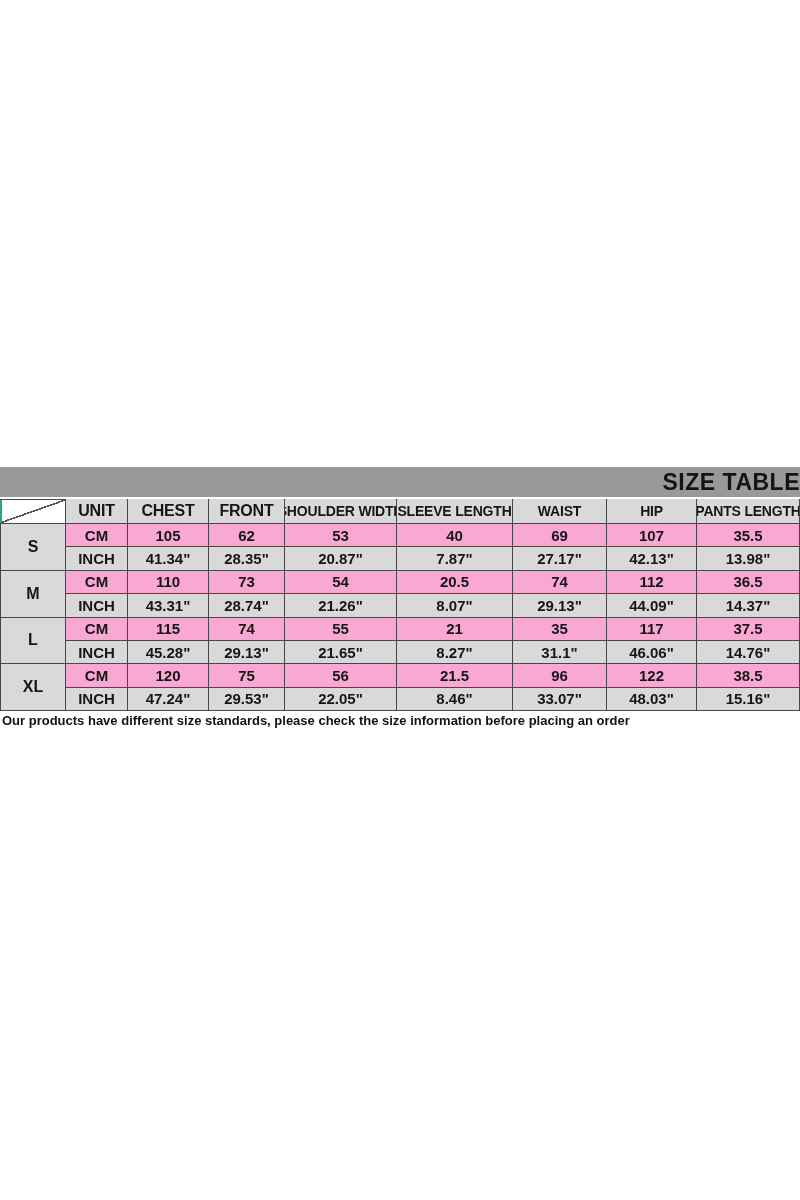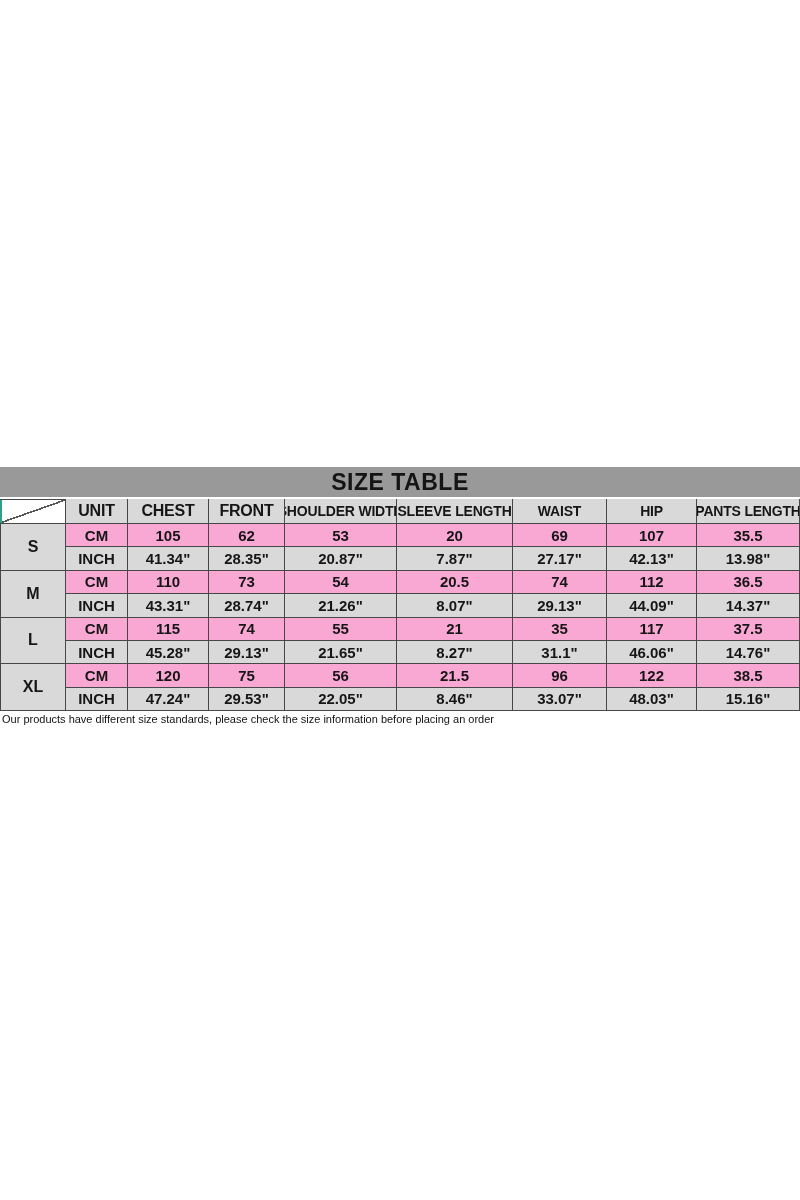--- a/index.html
+++ b/index.html
@@ -3,21 +3,21 @@
 <meta charset="utf-8">
 <style>
   html,body{margin:0;padding:0}
   body{
     width:800px;height:1200px;background:#ffffff;overflow:hidden;
     font-family:"Liberation Sans",sans-serif;position:relative;
   }
   .wrap{position:absolute;top:467px;left:0;width:800px}
   .titlebar{
     height:30px;background:#999999;margin-bottom:2px;
-    display:flex;align-items:center;justify-content:center;
+    display:flex;align-items:center;justify-content:flex-end;
   }
   .titlebar .t{font-weight:700;font-size:23px;color:#141414;letter-spacing:.5px}
   .grid{
     display:grid;width:636px;
     grid-template-columns:66px 62px 81px 76px 112px 116px 94px 90px 103px;
     grid-template-rows:25px repeat(8,23.4px);
   }
   .c{
     box-sizing:border-box;display:flex;align-items:center;justify-content:center;
     border-right:1px solid #474747;border-bottom:1px solid #474747;
@@ -32,21 +32,21 @@
       transparent calc(50% - 0.8px), #565656 calc(50% - 0.8px),
       #565656 calc(50% + 0.8px), transparent calc(50% + 0.8px));
     border-top:1px solid #474747;
   }
   .accent{position:absolute;left:0;top:0;width:2px;height:100%;background:#2f9e8a}
   .size{background:#d9d9d9;grid-row:span 2;font-size:16px}
   .w{background:#f9a8d4}
   .g{background:#d9d9d9}
   .u{font-size:15px}
   .v{font-size:15px}
-  .note{margin:2px 16px 0 2px;font-size:11px;font-weight:400;color:#121212}
+  .note{margin:2px 16px 0 2px;font-size:13px;font-weight:700;color:#121212}
 </style>
 </head>
 <body>
 
 <div class="wrap">
 
   <div class="titlebar">
     <span class="t">SIZE TABLE</span>
   </div>
 
@@ -62,21 +62,21 @@
     <div class="c hdr">SLEEVE LENGTH</div>
     <div class="c hdr">WAIST</div>
     <div class="c hdr">HIP</div>
     <div class="c hdr">PANTS LENGTH</div>
 
     <div class="c size cl">S</div>
     <div class="c u w">CM</div>
     <div class="c v w">105</div>
     <div class="c v w">62</div>
     <div class="c v w">53</div>
-    <div class="c v w">20</div>
+    <div class="c v w">40</div>
     <div class="c v w">69</div>
     <div class="c v w">107</div>
     <div class="c v w">35.5</div>
     <div class="c u g">INCH</div>
     <div class="c v g">41.34"</div>
     <div class="c v g">28.35"</div>
     <div class="c v g">20.87"</div>
     <div class="c v g">7.87"</div>
     <div class="c v g">27.17"</div>
     <div class="c v g">42.13"</div>

